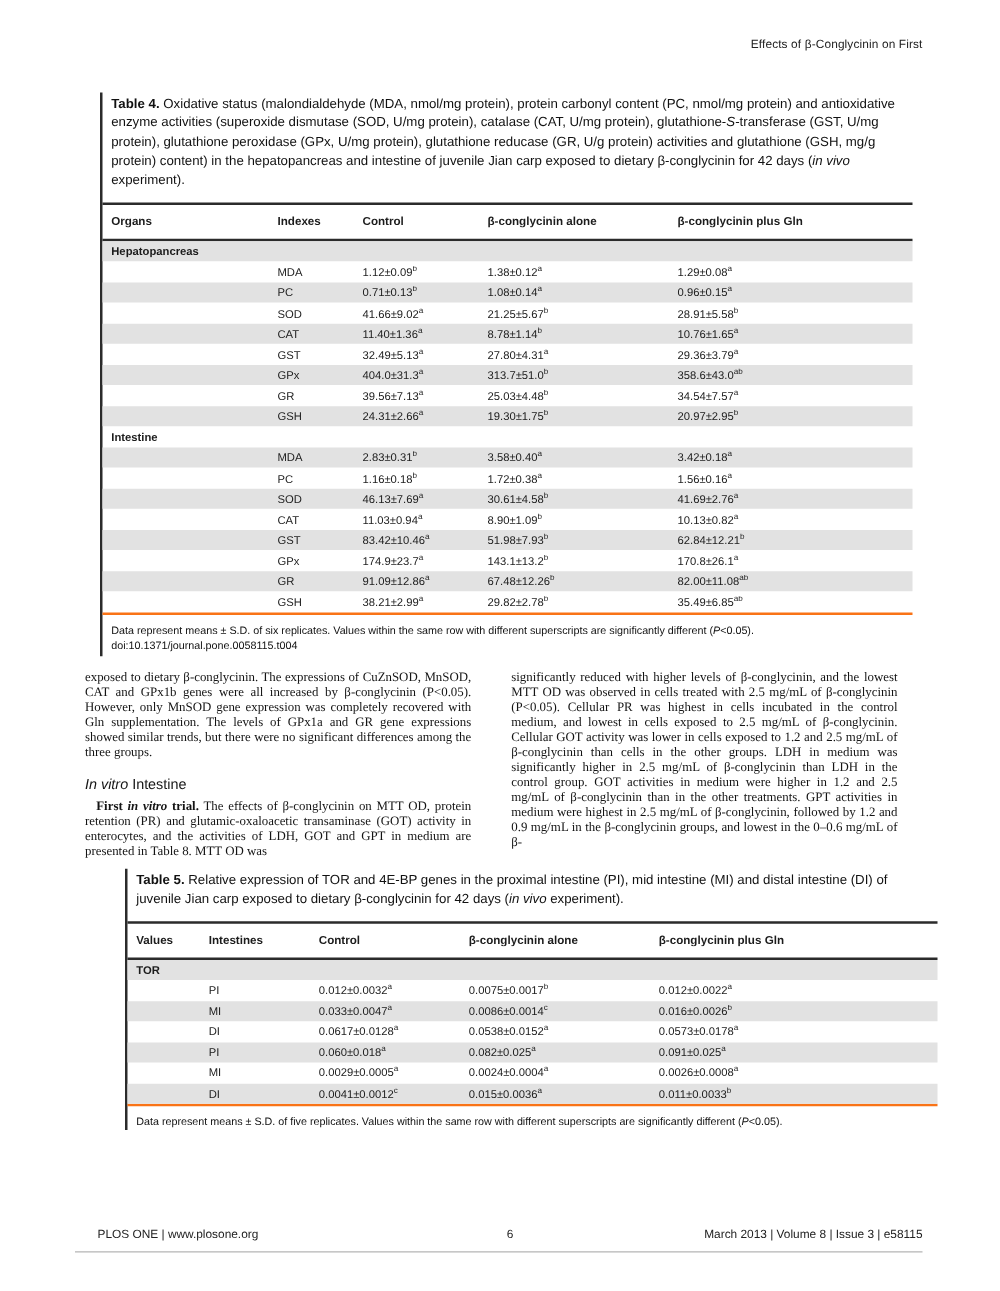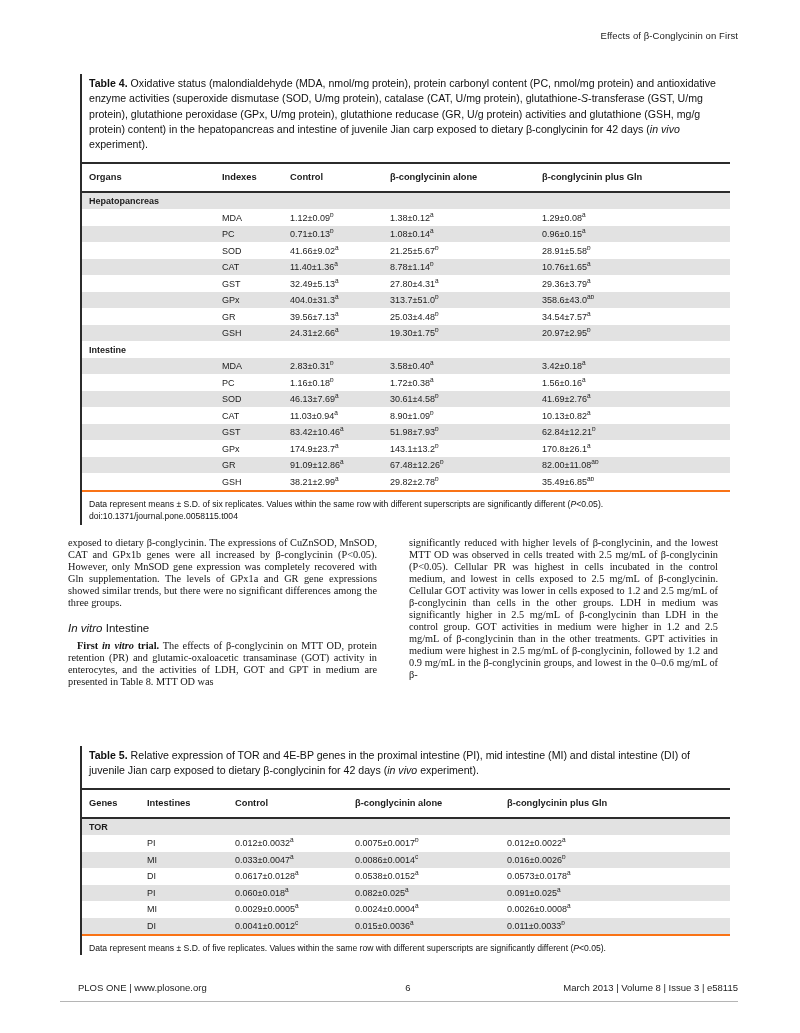--- a/index.html
+++ b/index.html
@@ -8,21 +8,21 @@
     font-family:"Liberation Sans", sans-serif;color:#1c1c1c;
     -webkit-font-smoothing:antialiased;
   }
   .header-line{
     position:absolute;top:30px;right:62px;
     font-size:9.5px;color:#222;letter-spacing:0.1px;
   }
   
   .table-block{position:absolute;left:80px;width:650px;border-left:2px solid #2b2b2b;box-sizing:border-box;}
   .t4block{top:74px;}
-  .t5block{top:746px;}
+  .t5block{top:695px;margin-left:20px;}
   .tcaption{
     font-size:10.6px;line-height:1.45;color:#111;
     padding:2px 6px 0 7px;margin-bottom:9px;
   }
   .tbl{width:100%;}
   .trow{display:grid;align-items:center;}
   .t4 .trow{grid-template-columns:133px 68px 100px 152px 1fr;}
   .t5 .trow{grid-template-columns:58px 88px 120px 152px 1fr;}
   .thead{border-top:2px solid #2b2b2b;border-bottom:2px solid #2b2b2b;height:27px;}
   .thead .tcell{font-weight:bold;font-size:9.3px;}
@@ -213,21 +213,21 @@
   </div>
   <div class="bodycol">
     <div class="para1">significantly reduced with higher levels of β-conglycinin, and the lowest MTT OD was observed in cells treated with 2.5 mg/mL of β-conglycinin (P&lt;0.05). Cellular PR was highest in cells incubated in the control medium, and lowest in cells exposed to 2.5 mg/mL of β-conglycinin. Cellular GOT activity was lower in cells exposed to 1.2 and 2.5 mg/mL of β-conglycinin than cells in the other groups. LDH in medium was significantly higher in 2.5 mg/mL of β-conglycinin than LDH in the control group. GOT activities in medium were higher in 1.2 and 2.5 mg/mL of β-conglycinin than in the other treatments. GPT activities in medium were highest in 2.5 mg/mL of β-conglycinin, followed by 1.2 and 0.9 mg/mL in the β-conglycinin groups, and lowest in the 0–0.6 mg/mL of β-</div>
   </div>
 </div>
 
 <div class="table-block t5block">
   <div class="tcaption"><span style="font-weight: bold;">Table 5.</span><span> Relative expression of TOR and 4E-BP genes in the proximal intestine (PI), mid intestine (MI) and distal intestine (DI) of juvenile Jian carp exposed to dietary β-conglycinin for 42 days (</span><span style="font-style: italic;">in vivo</span><span> experiment).</span></div>
   <div class="tbl t5">
       <div class="trow thead">
-        <div class="tcell">Genes</div>
+        <div class="tcell">Values</div>
         <div class="tcell">Intestines</div>
         <div class="tcell">Control</div>
         <div class="tcell">β-conglycinin alone</div>
         <div class="tcell">β-conglycinin plus Gln</div>
       </div>
       <div class="tbody">
         <div class="trow section-row">
           <div class="tcell section-name">TOR</div>
           <div class="tcell"></div>
           <div class="tcell"></div>

